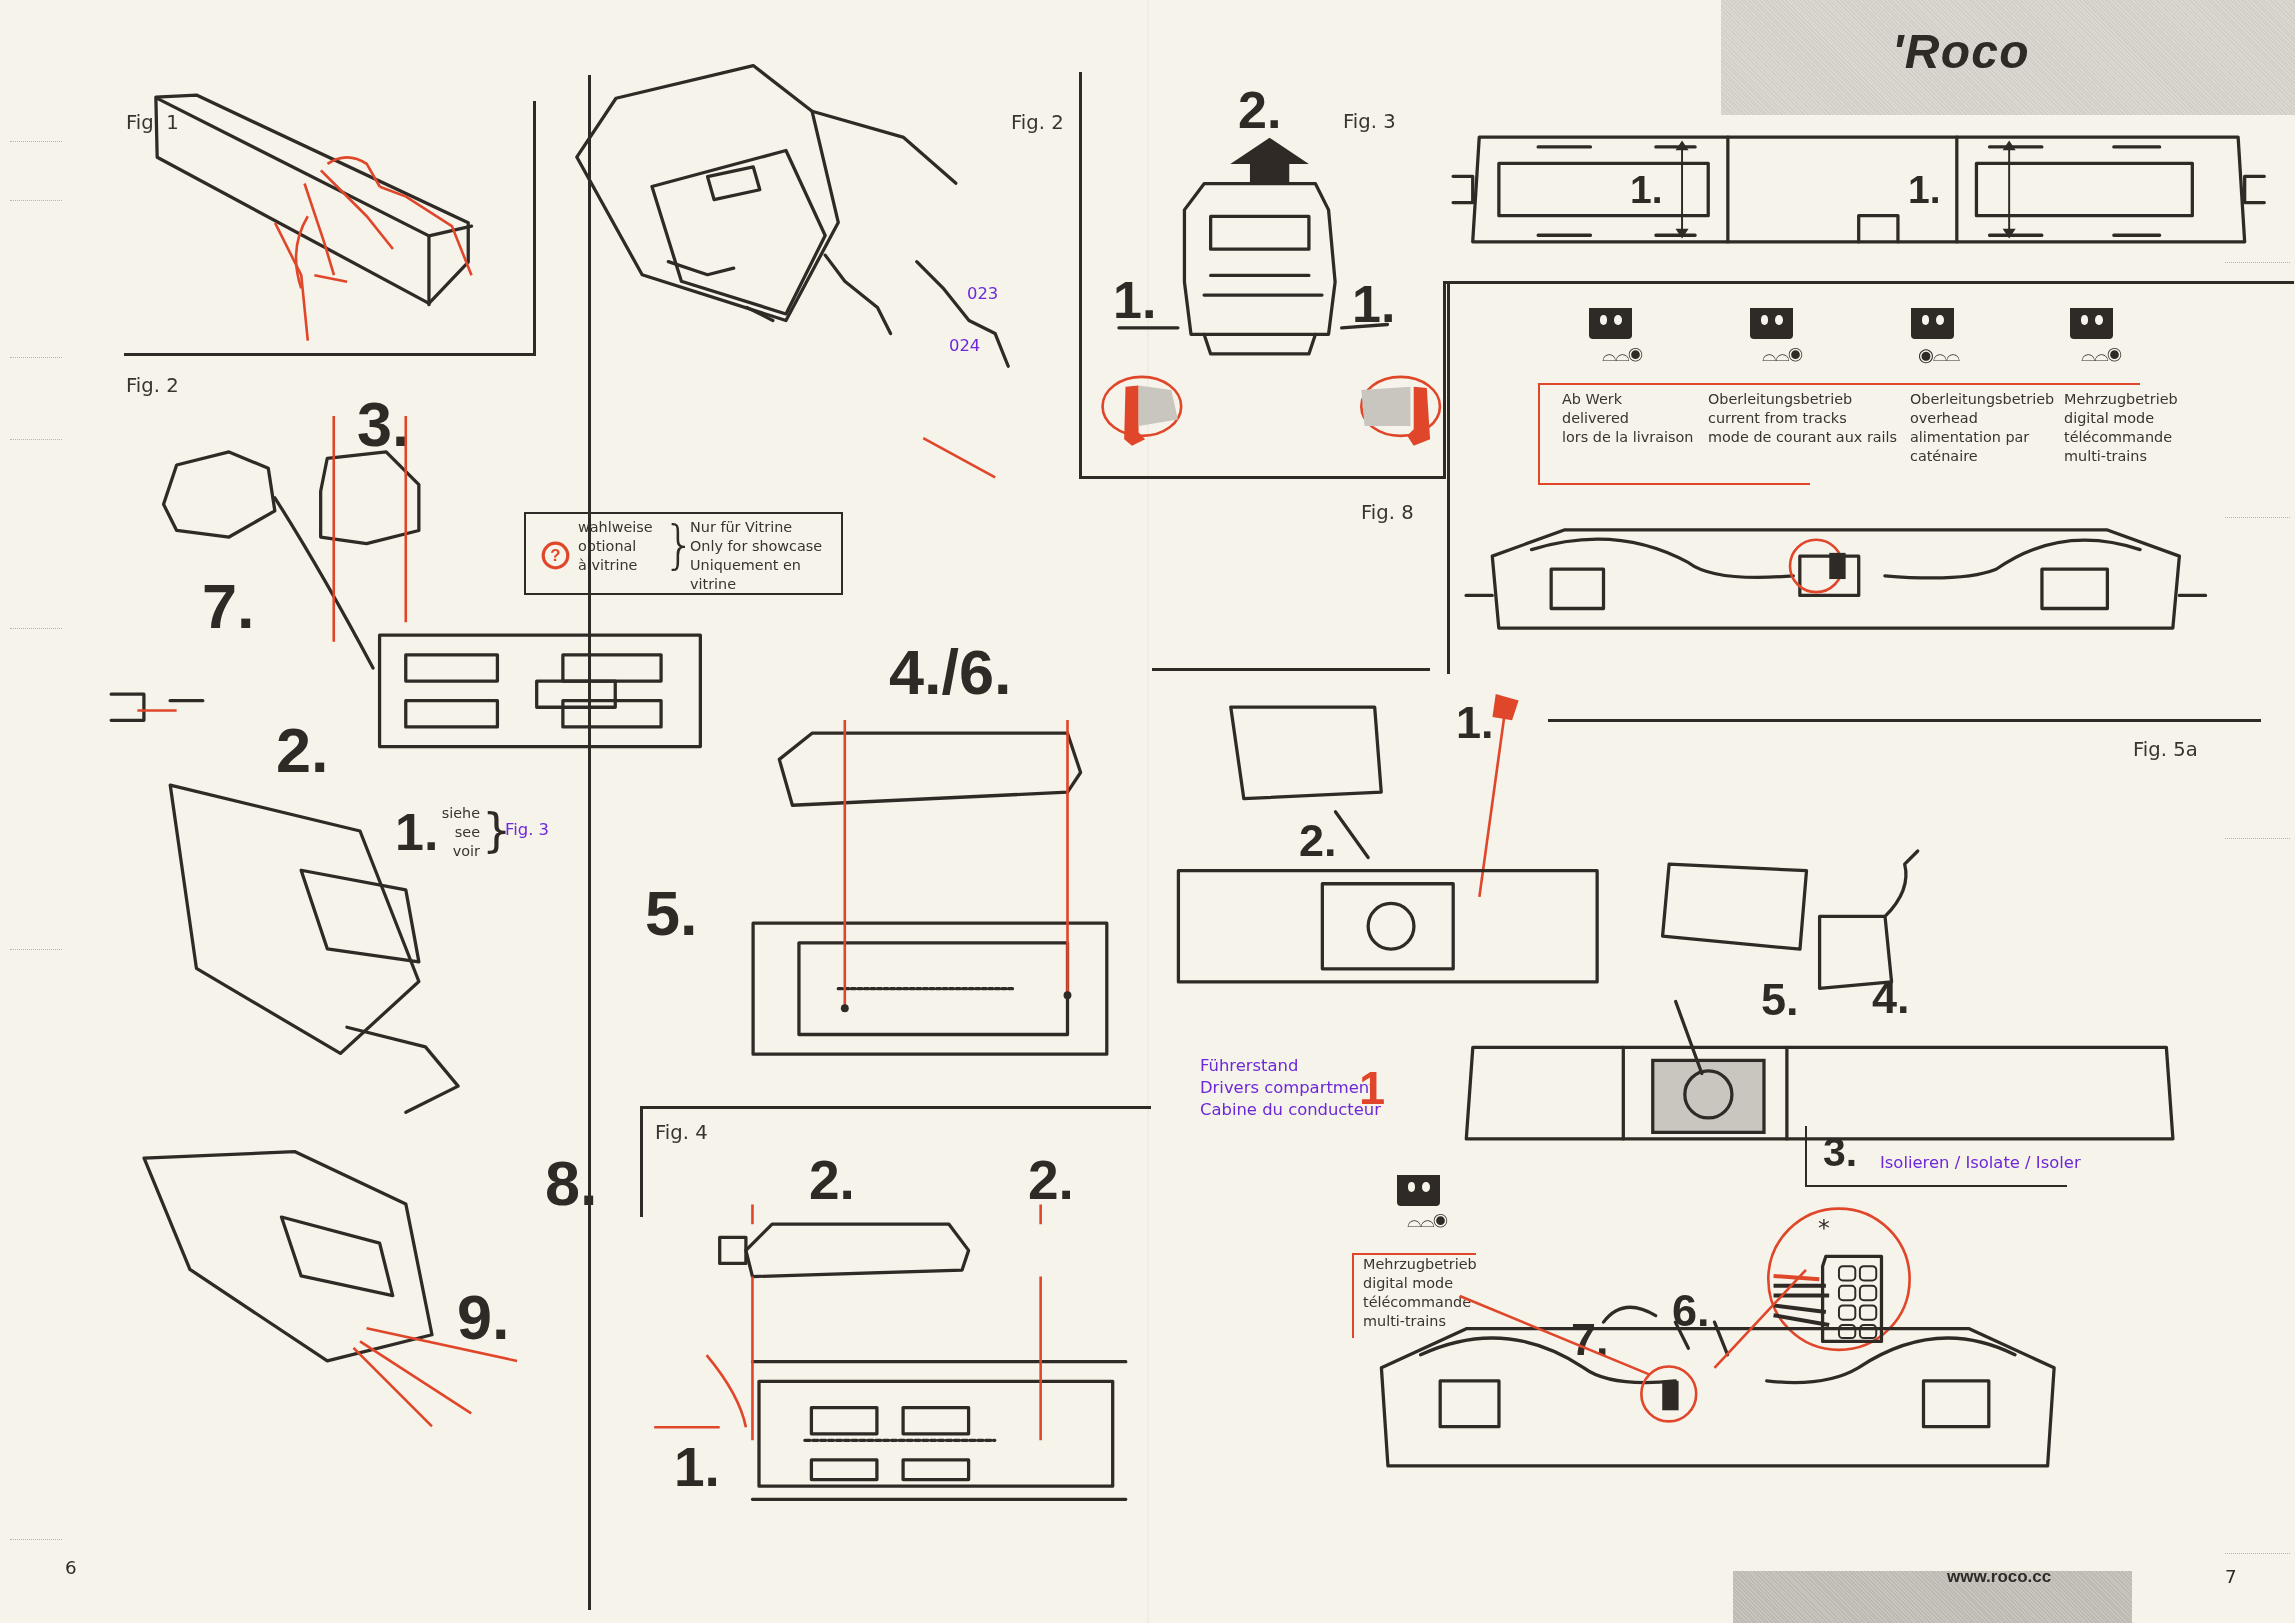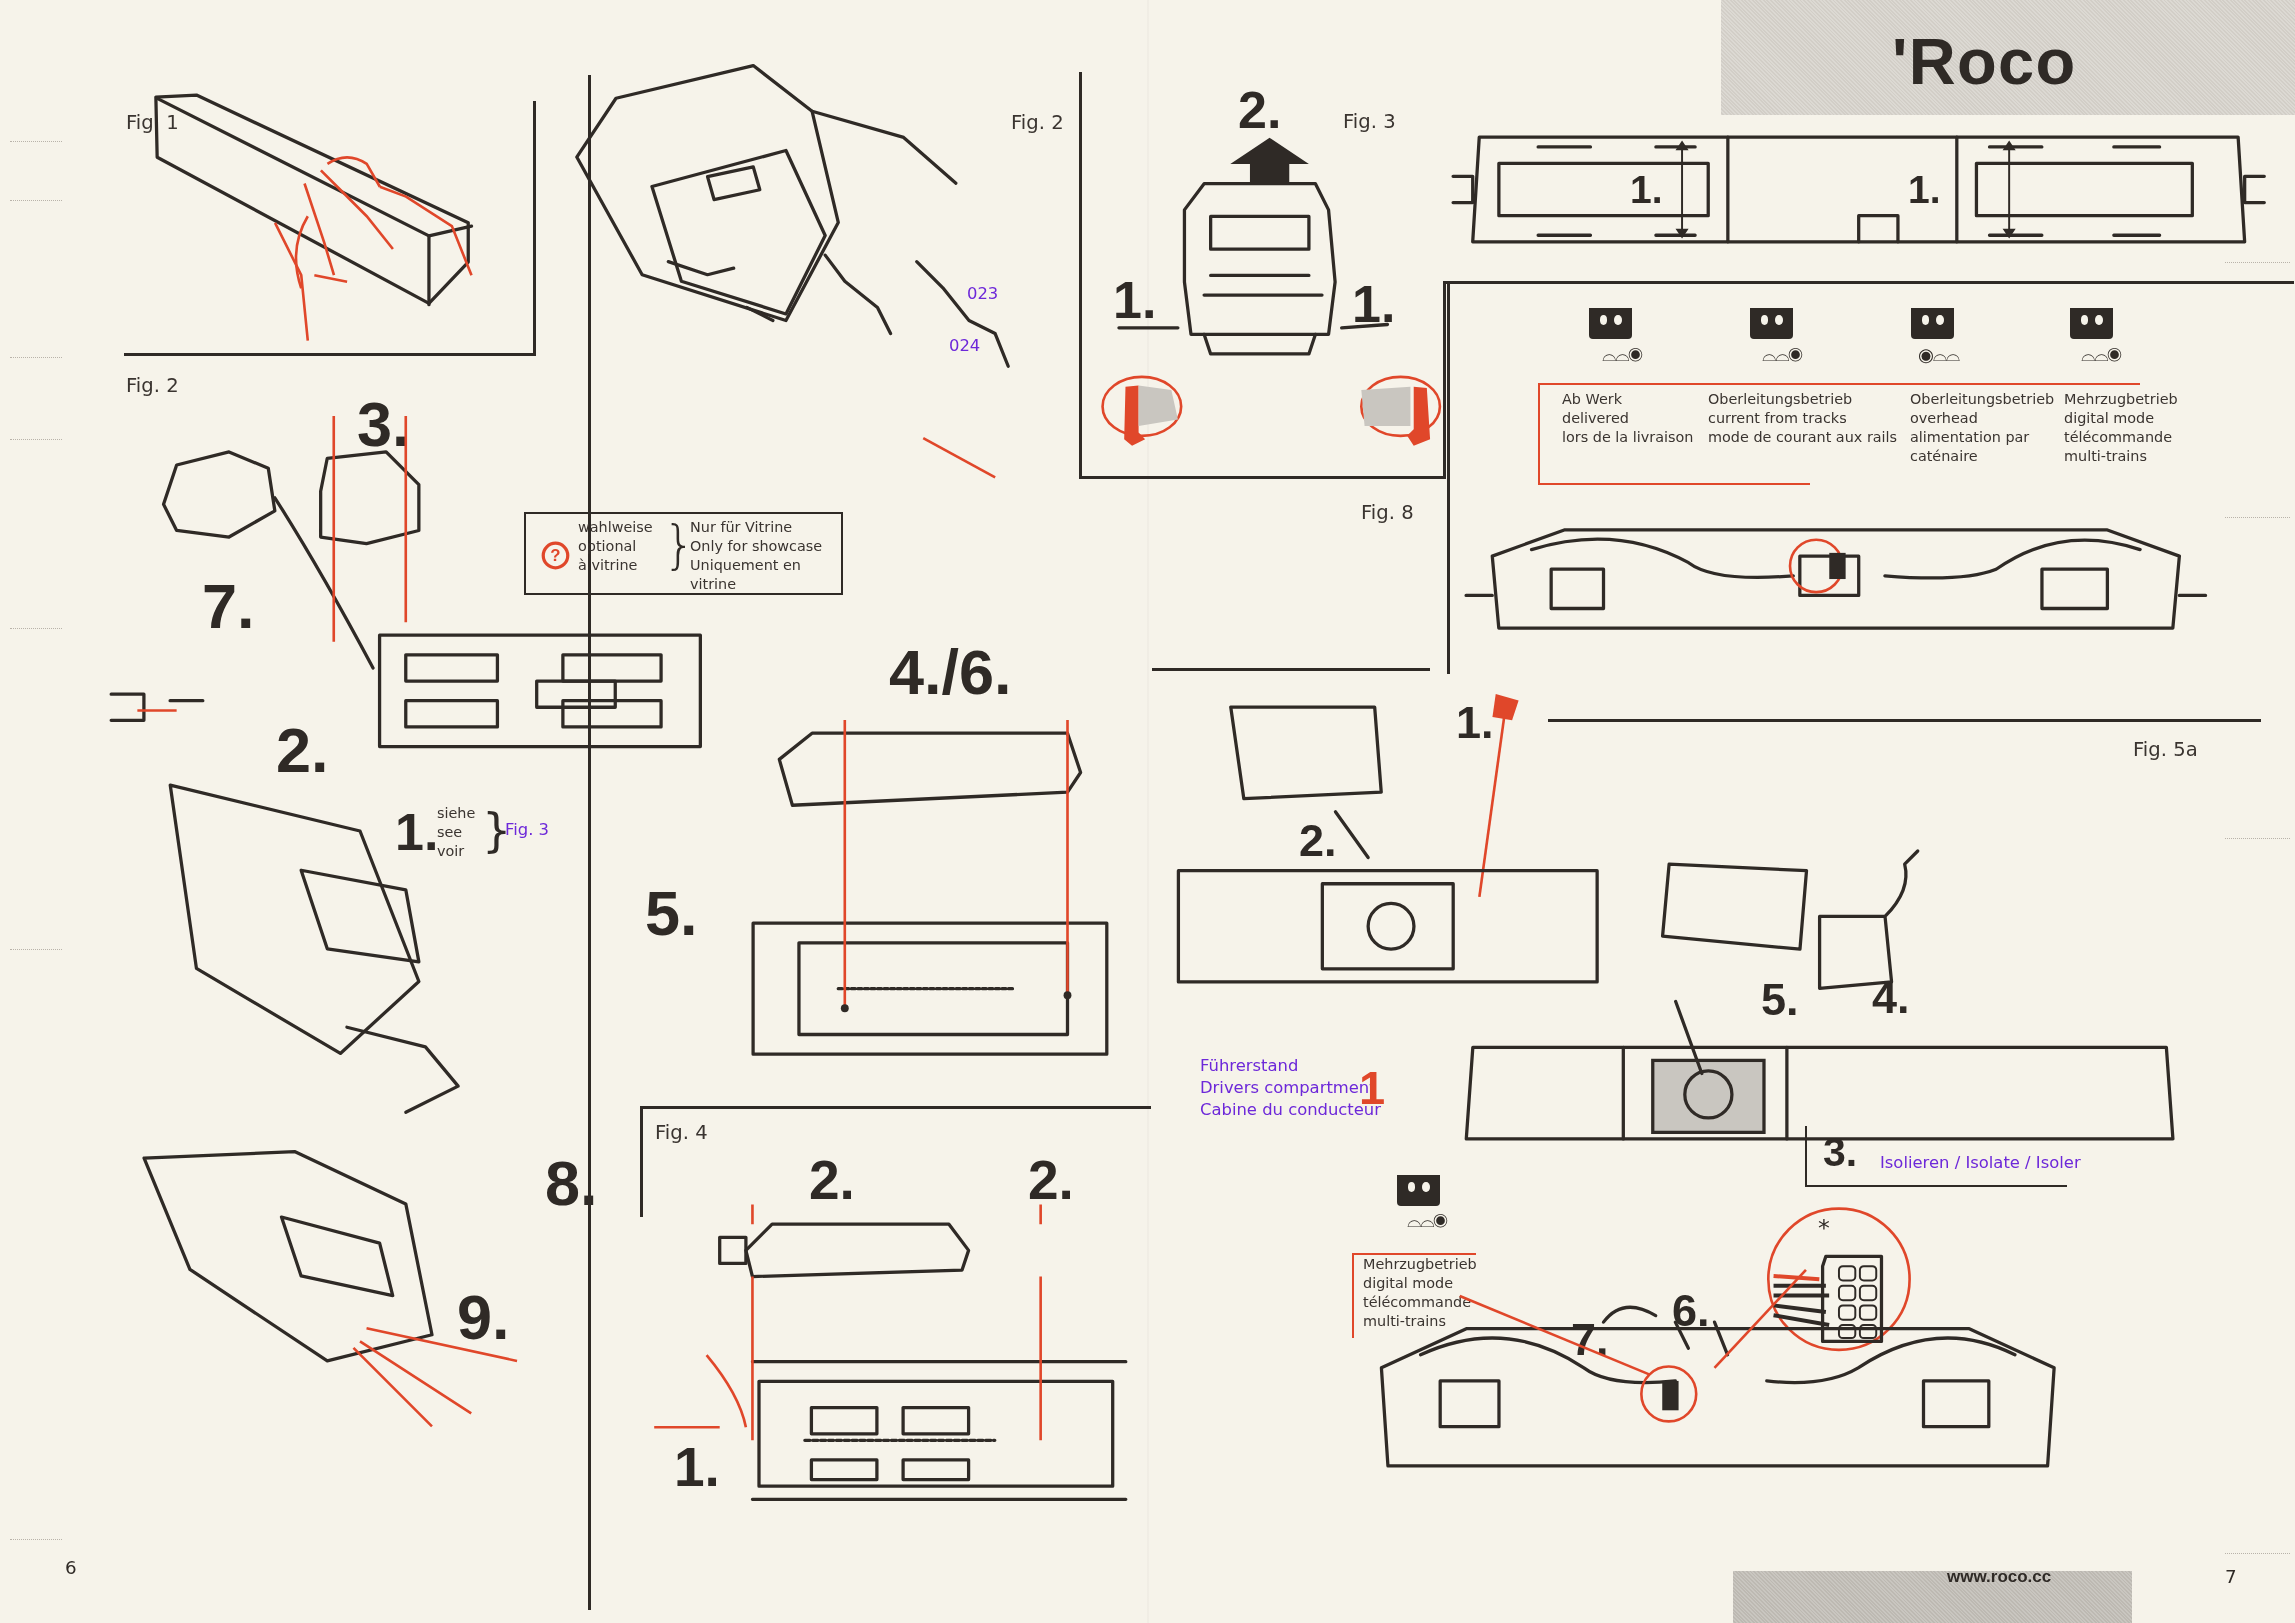--- a/index.html
+++ b/index.html
@@ -104,21 +104,21 @@
   </div>
   <div class="abs" style="left:137px;top:5.2px;font-size:51px;line-height:52px;color:#2f2a26;font-family:'DejaVu Sans',sans-serif;font-weight:100">}</div>
   <div class="abs small" style="left:164px;top:3.9px">
     <div>Nur für Vitrine</div>
     <div>Only for showcase</div>
     <div>Uniquement en vitrine</div>
   </div>
 </div>
 
 <div class="abs step" style="left:395px;top:806px;font-size:52px">1.</div>
-<div class="abs small" style="left:437px;top:804px;width:43px">
+<div class="abs small" style="left:437px;top:804px;text-align:right;width:43px">
   <div>siehe</div>
   <div>see</div>
   <div>voir</div>
 </div>
 <div class="abs" style="left:482px;top:804px;font-size:46px;line-height:52px;color:#2f2a26;font-family:'DejaVu Sans',sans-serif">}</div>
 <div class="abs med" style="left:505px;top:819px">Fig. 3</div>
 
 <svg style="left:740px;top:707px" width="393" height="393" viewBox="0 0 600 600">
   <path class="ln" d="M60 80 L110 40 L500 40 L520 100 L500 130 L80 150 Z"></path>
   <path class="ln" d="M20 330 L560 330 L560 530 L20 530 Z"></path>
@@ -148,21 +148,21 @@
   <path class="ln" d="M140 40 L180 40 L180 80 L140 80 Z"></path>
   <path class="ln" d="M190 230 L760 230 M190 440 L760 440 M200 260 L740 260 L740 420 L200 420 Z"></path>
   <path class="ln" d="M280 300 L380 300 L380 340 L280 340 Z M420 300 L520 300 L520 340 L420 340 Z M280 380 L380 380 L380 410 L280 410 Z M420 380 L520 380 L520 410 L420 410 Z"></path>
   <path class="ln" d="M270 350 L560 350" stroke-dasharray="8 4"></path>
   <path class="red" d="M190 -10 L190 20 M630 -10 L630 20 M190 100 L190 350 M630 100 L630 350 M120 220 Q170 280 180 330 M40 330 L140 330"></path>
 </svg>
 
 <div class="abs" style="left:65px;top:1557px;font-size:18.3px;font-family:'DejaVu Sans',sans-serif;color:#2f2a26">6</div>
 
 <div class="logo-band"></div>
-<div class="abs" style="left:1892px;top:23.6px;font-family:'Liberation Sans',sans-serif;font-weight:bold;font-size:65px;color:#2f2a26;letter-spacing:1.3px">
+<div class="abs" style="left:1892px;top:23.6px;font-family:'Liberation Sans',sans-serif;font-weight:bold;font-style:italic;font-size:48px;color:#2f2a26;letter-spacing:1.3px">
   <span>'</span><span>Roco</span>
 </div>
 
 <div class="rule" style="left:1079px;top:72px;width:3.3px;height:406px"></div>
 <div class="rule" style="left:1079px;top:476px;width:367px;height:3.3px"></div>
 <div class="rule" style="left:1443px;top:281px;width:3.3px;height:196px"></div>
 <div class="rule" style="left:1443px;top:281px;width:851px;height:3.3px"></div>
 <div class="abs figlabel" style="left:1343px;top:110px">Fig. 3</div>
 <div class="abs step" style="left:1238px;top:84px;font-size:52px">2.</div>
 <div class="abs step" style="left:1113px;top:274px;font-size:52px">1.</div>

